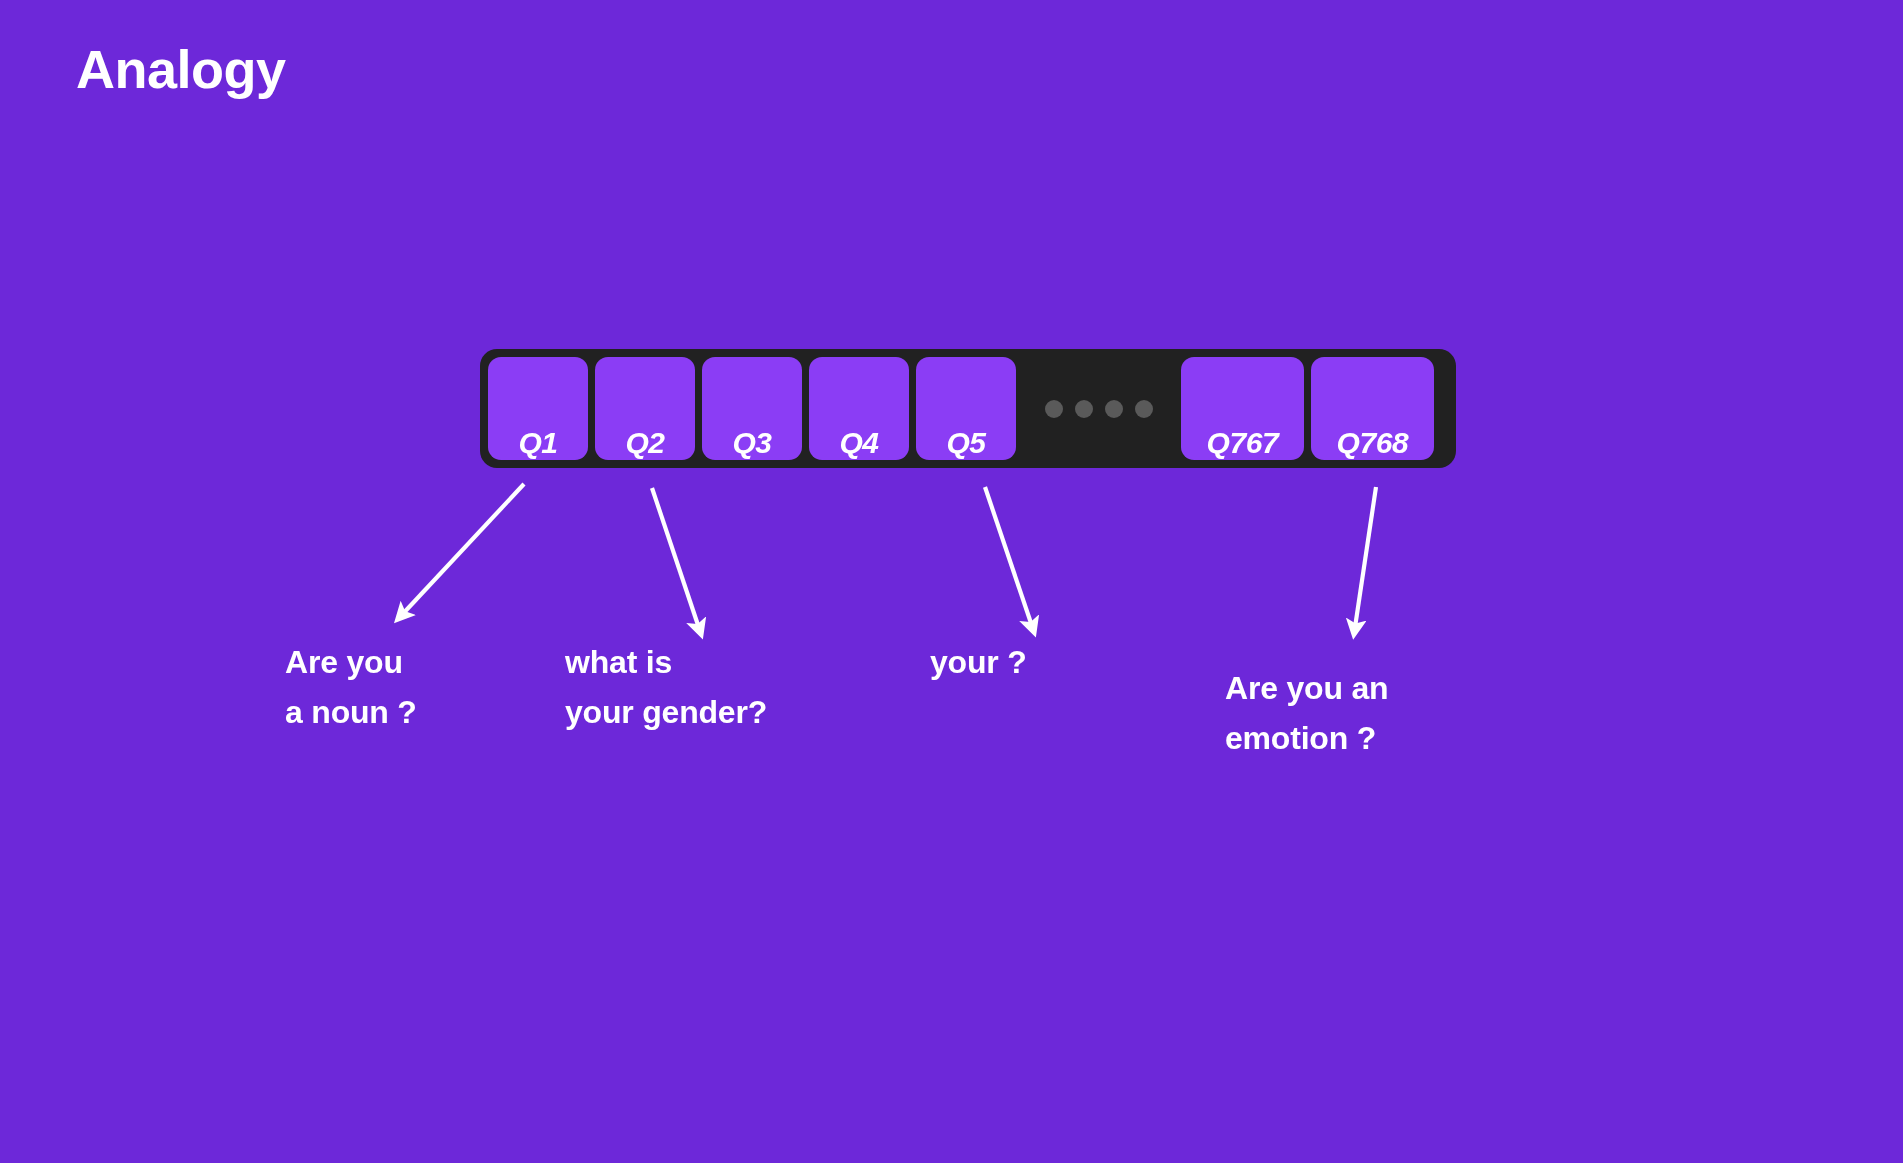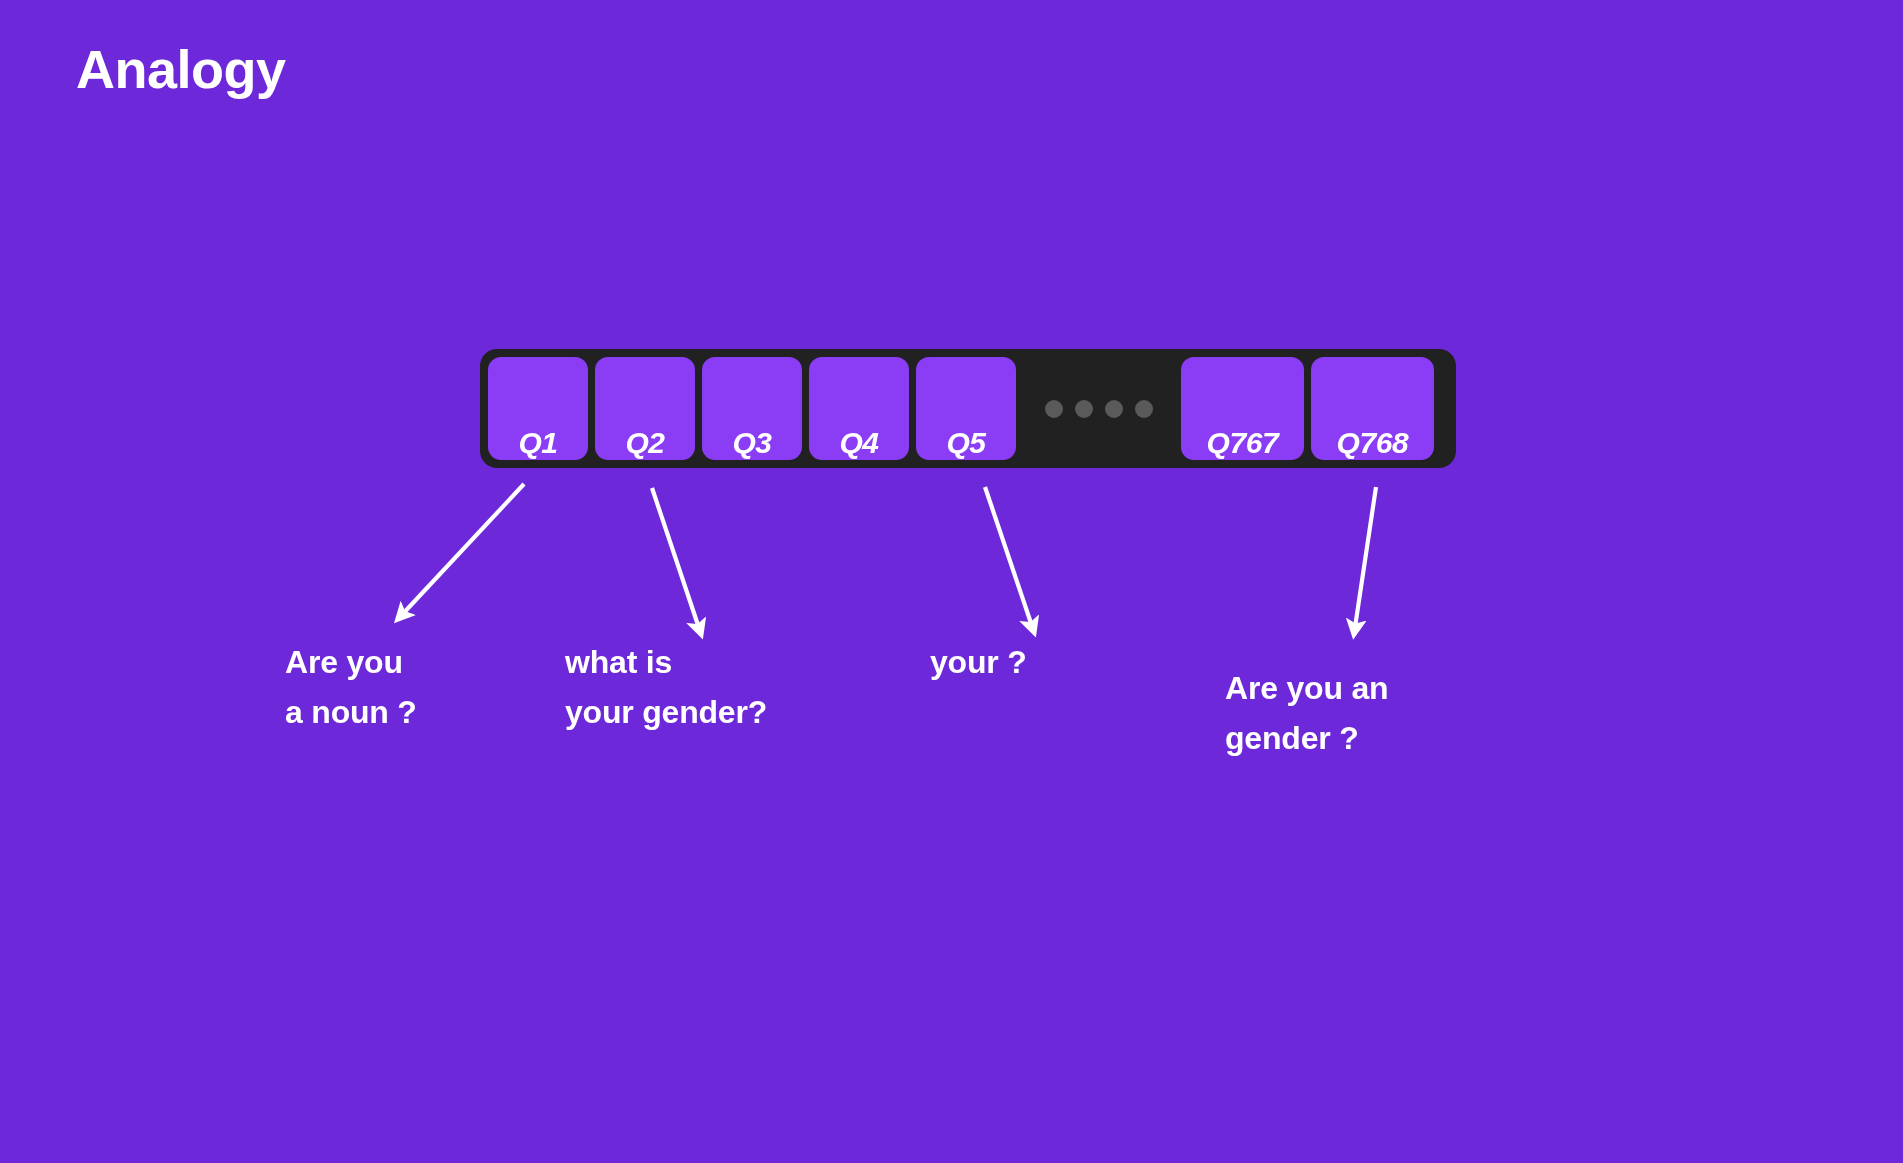--- a/index.html
+++ b/index.html
@@ -183,16 +183,16 @@
     <span class="ln">what is</span>
     <span class="ln">your gender?</span>
   </div>
 
   <div class="callout" id="callout-2">
     <span class="ln">your ?</span>
   </div>
 
   <div class="callout" id="callout-3">
     <span class="ln">Are you an</span>
-    <span class="ln">gender ?</span>
+    <span class="ln">emotion ?</span>
   </div>
 
 </div>
 
 </body></html>

